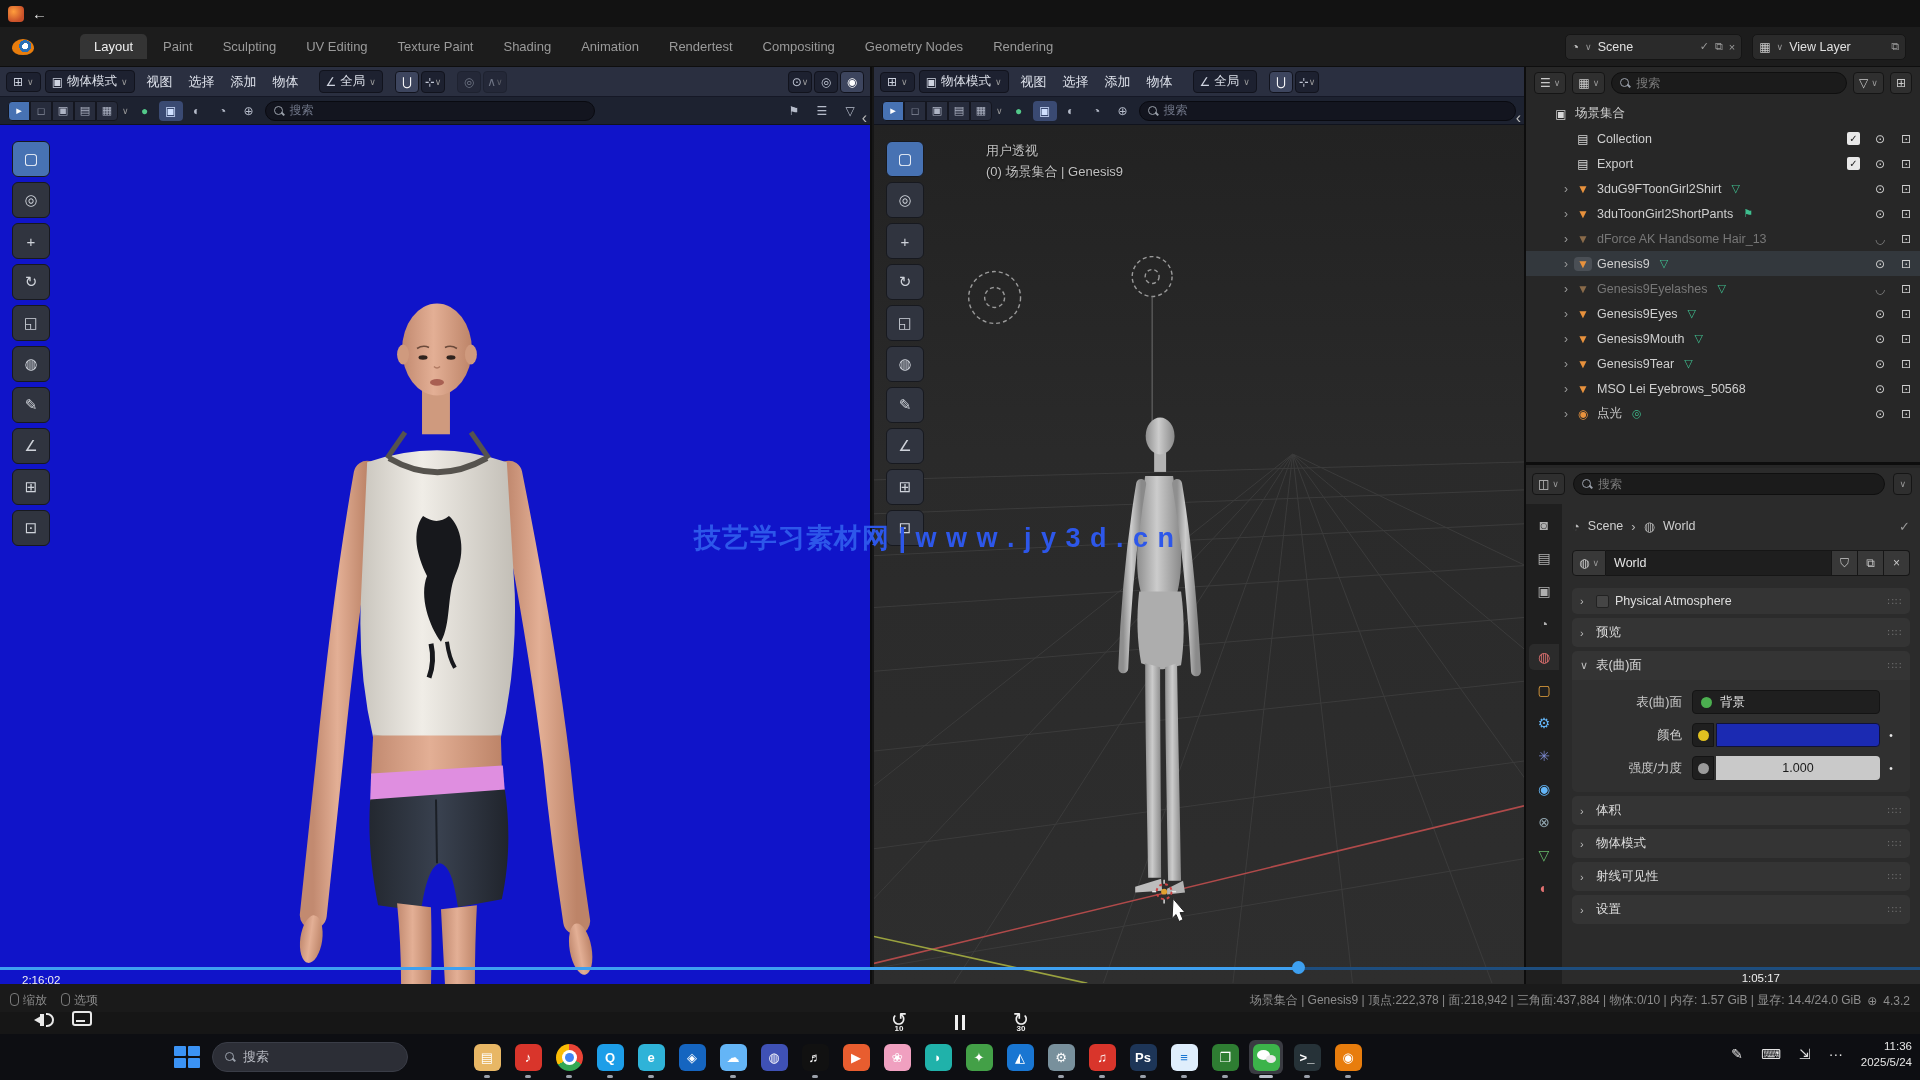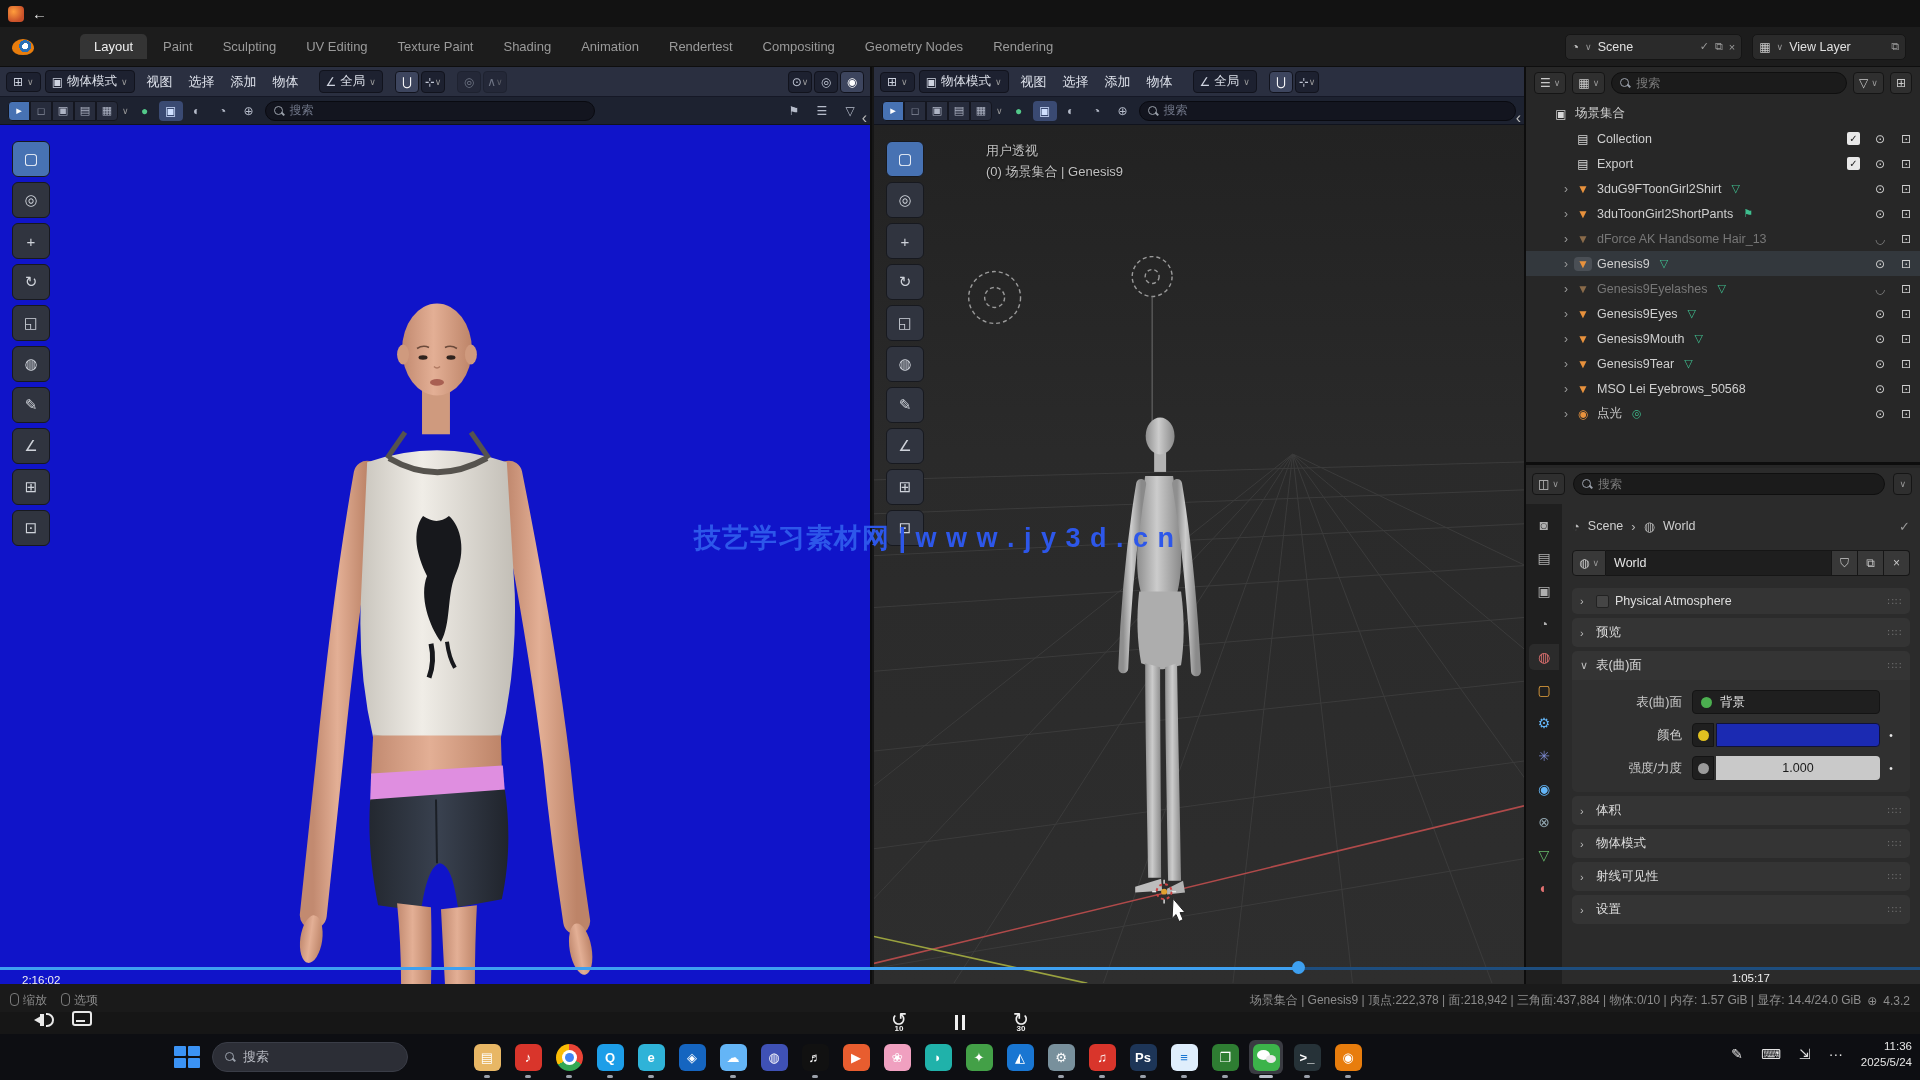--- a/index.html
+++ b/index.html
@@ -119,21 +119,21 @@
   .swatch { flex:1; height:24px; border-radius:0 4px 4px 0; border:1px solid #10123a; }
   .slider { flex:1; height:24px; border-radius:0 4px 4px 0; background:#c9c9c9; color:#1b1b1b; font-size:12.5px; display:flex; align-items:center; justify-content:center; }
   .keydot { width:10px; text-align:center; color:#e8e8e8; font-size:10px; margin-left:6px; }
 
   
   .timeline { position:absolute; left:0; top:966px; width:1920px; height:4px; z-index:30; }
   .tl-left { position:absolute; left:0; top:1px; height:3px; background:#3ea0f0; }
   .tl-right { position:absolute; right:0; top:1px; height:3px; background:#1d4d7e; }
   .tl-handle { position:absolute; top:-5px; width:13px; height:13px; border-radius:50%; background:#3ea0f0; }
   .cur-time { position:absolute; left:22px; top:974px; font-size:11.5px; color:#efefef; z-index:31; }
-  .rem-time { position:absolute; right:150px; top:972px; font-size:11.5px; color:#efefef; z-index:31; }
+  .rem-time { position:absolute; right:140px; top:972px; font-size:11.5px; color:#efefef; z-index:31; }
 
   .statusbar { position:absolute; left:0; top:984px; width:1920px; height:28px; background:#1a1a1a; }
   .hints { position:absolute; left:10px; top:8px; display:flex; gap:14px; align-items:center; color:#8b8b8b; font-size:12px; }
   .mouse-ico { display:inline-block; width:9px; height:13px; border:1.5px solid #7a7a7a; border-radius:4px; margin-right:4px; vertical-align:-2px; }
   .stats { position:absolute; right:10px; top:8px; display:flex; gap:6px; align-items:center; color:#8d8d8d; font-size:12px; white-space:nowrap; }
   .globe-ic { font-size:12px; color:#8d8d8d; }
 
   .playerbar { position:absolute; left:0; top:1008px; width:1920px; height:26px; z-index:32; }
   .vol { position:absolute; left:34px; top:4px; width:22px; height:16px; }
   .vol .cone { position:absolute; left:0; top:4px; width:0; height:0; border-top:4px solid transparent; border-bottom:4px solid transparent; border-right:7px solid #e8e8e8; }

